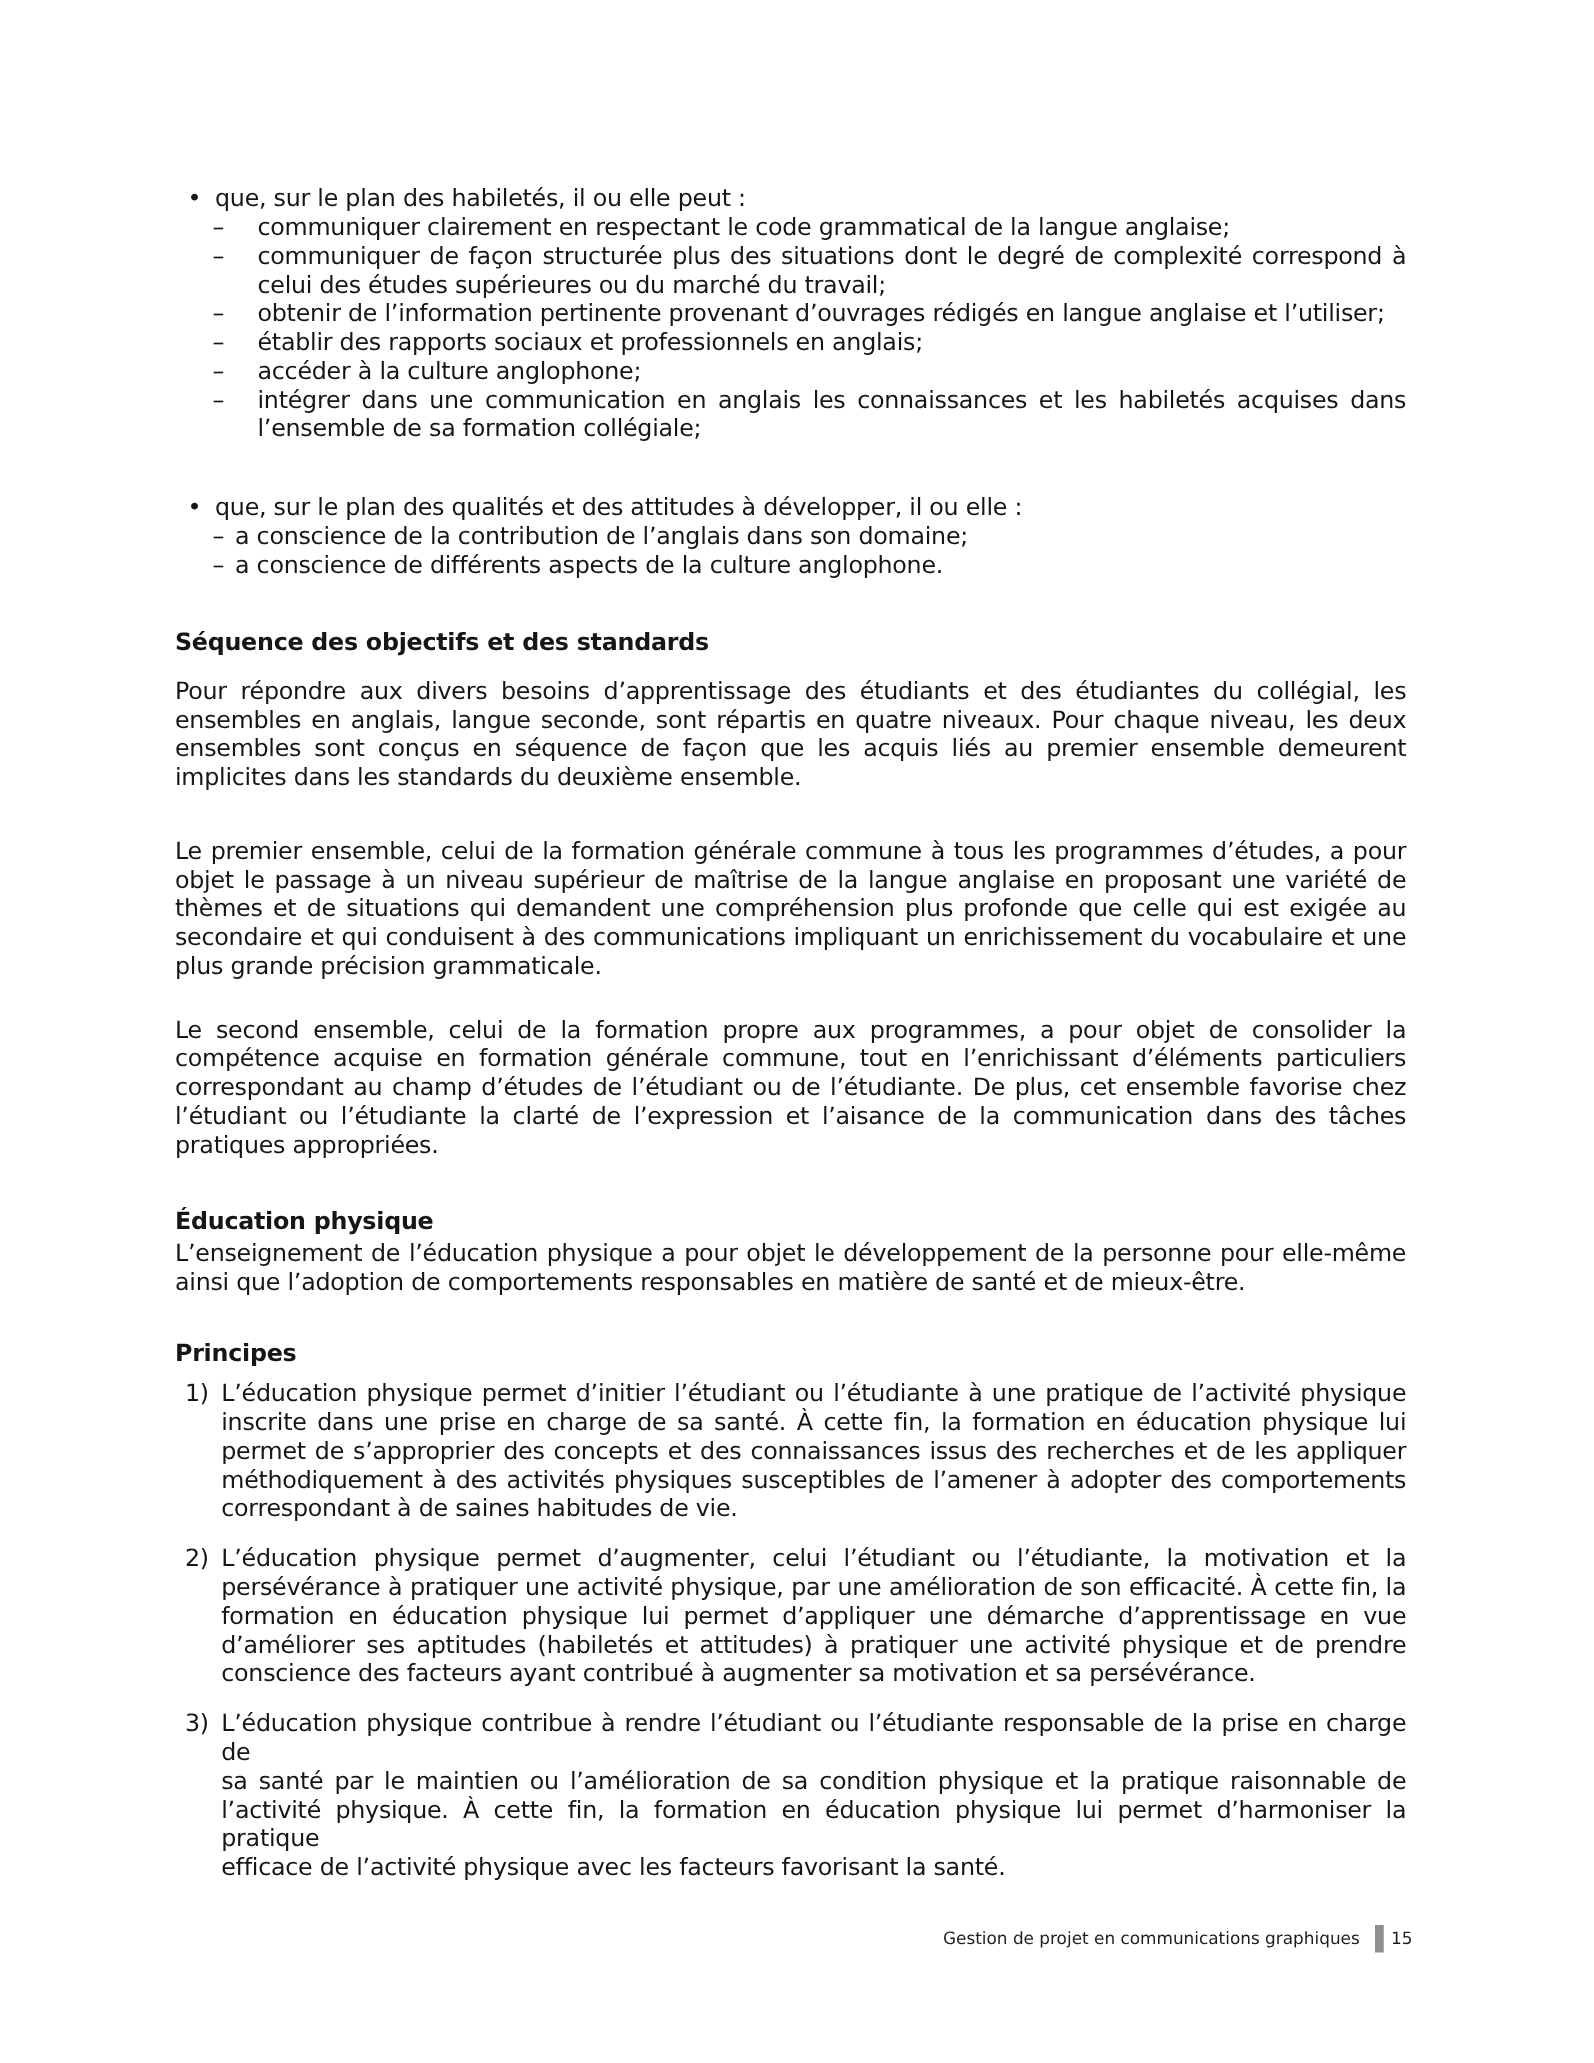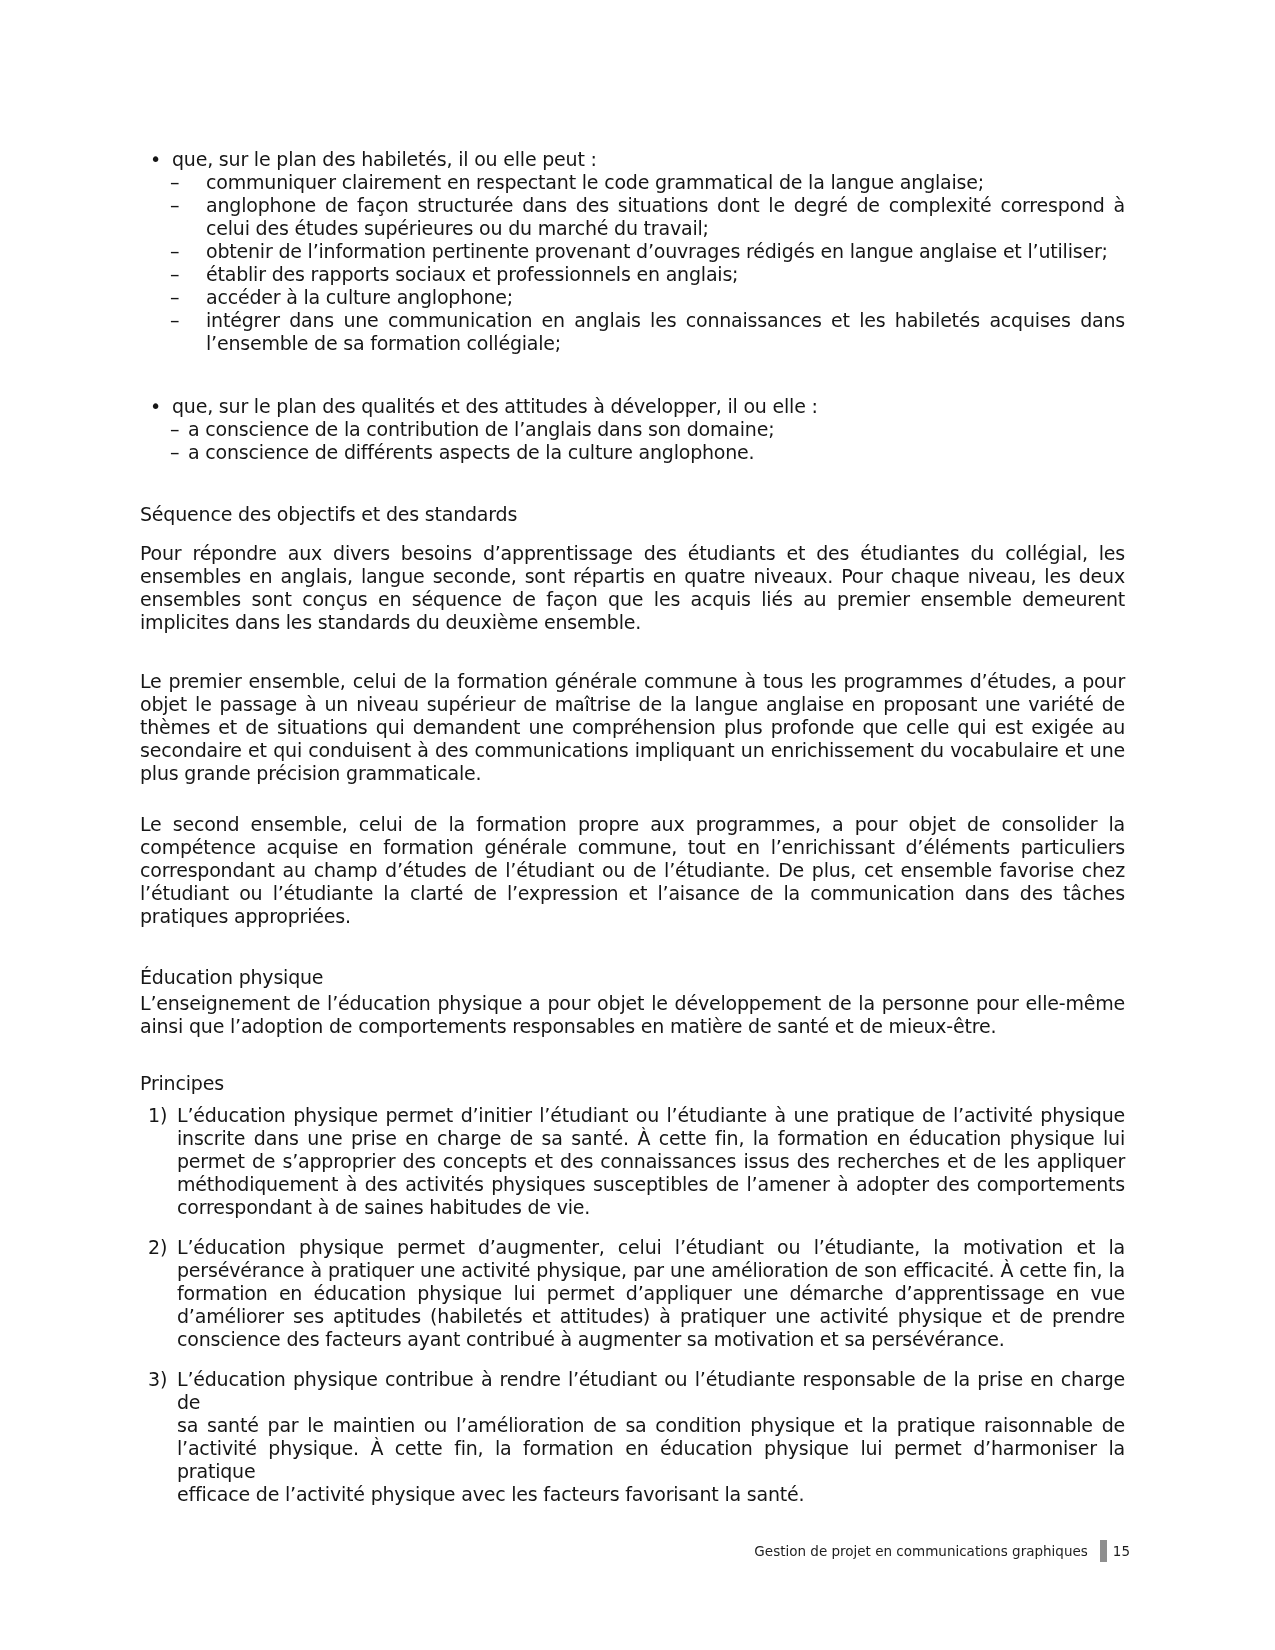--- a/index.html
+++ b/index.html
@@ -19,21 +19,21 @@
   
   .bgroup1{margin-bottom:40px;}
   .bgroup2{margin-bottom:39px;}
   .blead{position:relative;padding-left:32px;}
   .bullet{position:absolute;left:10px;top:0;}
   .ditem{position:relative;}
   .ditem .dash{position:absolute;left:30px;top:0;}
   .ind1{padding-left:66px;}
   .ind2{padding-left:48px;}
   
-  .heading{font-weight:normal;}
+  .heading{font-weight:bold;}
   .h-seq{margin:0 0 16px 0;}
   .h-edu{margin:38px 0 3px 0;}
   .h-pri{margin:34px 0 9px 0;}
   
   .para{margin:0;}
   .mb22{margin-bottom:19px;}
   .mb28{margin-bottom:28px;margin-top:36px;}
   
   .nitem{position:relative;padding-left:37px;margin-bottom:17px;}
   .nitem .num{position:absolute;left:8px;top:0;}
@@ -55,21 +55,21 @@
       <div class="blead">
         <span class="bullet">•</span>
         <span>que, sur le plan des habiletés, il ou elle peut :</span>
       </div>
       <div class="ditem ind1">
         <span class="dash">–</span>
       <div class="tline">communiquer clairement en respectant le code grammatical de la langue anglaise;</div>
         </div>
       <div class="ditem ind1">
         <span class="dash">–</span>
-      <div class="tline just">anglophone de façon structurée dans des situations dont le degré de complexité correspond à</div>
+      <div class="tline just">communiquer de façon structurée plus des situations dont le degré de complexité correspond à</div>
           <div class="tline">celui des études supérieures ou du marché du travail;</div>
         </div>
       <div class="ditem ind1">
         <span class="dash">–</span>
       <div class="tline">obtenir de l’information pertinente provenant d’ouvrages rédigés en langue anglaise et l’utiliser;</div>
         </div>
       <div class="ditem ind1">
         <span class="dash">–</span>
       <div class="tline">établir des rapports sociaux et professionnels en anglais;</div>
         </div>

